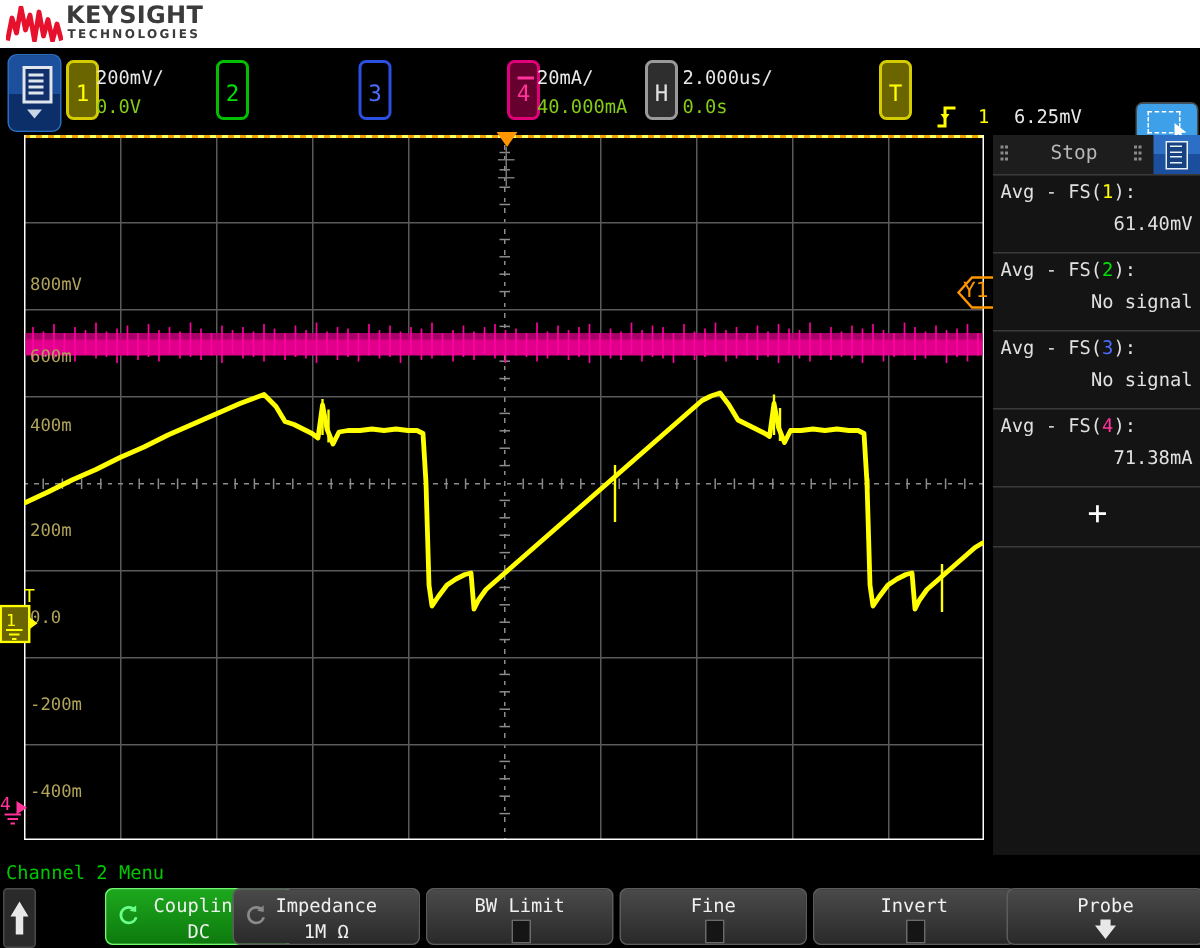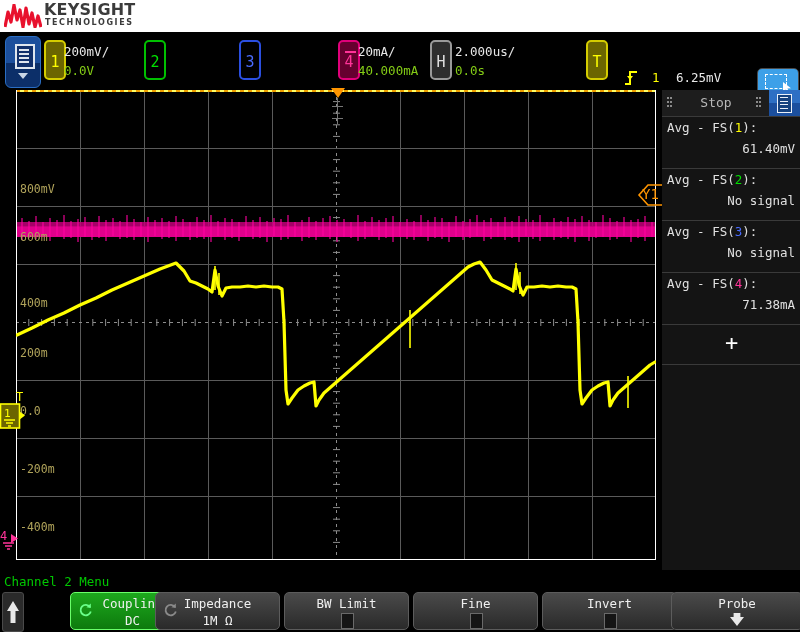--- a/index.html
+++ b/index.html
@@ -455,21 +455,21 @@
         <line x1="203" y1="183" x2="203" y2="205"></line>
         <line x1="394" y1="220" x2="394" y2="258"></line>
         <line x1="500" y1="173" x2="500" y2="200"></line>
         <line x1="504" y1="182" x2="504" y2="204"></line>
         <line x1="612" y1="286" x2="612" y2="318"></line>
       </g>
     </svg>
 
     <div class="ylab" style="top:94px">800mV</div>
     <div class="ylab" style="top:142px">600m</div>
-    <div class="ylab" style="top:208px">400m</div>
+    <div class="ylab" style="top:188px">400m</div>
     <div class="ylab" style="top:258px">200m</div>
     <div class="ylab" style="top:316px">0.0</div>
     <div class="ylab" style="top:374px">-200m</div>
     <div class="ylab" style="top:432px">-400m</div>
     <div class="ylab" style="top:490px">-600m</div>
 
     <div class="y1cur">
       <svg viewBox="0 0 44 26" style="width:44px;height:26px">
         <path d="M11 13 L20 3 L43 3 L43 23 L20 23 Z" fill="none" stroke="#ff9500" stroke-width="1.6"></path>
       </svg>

